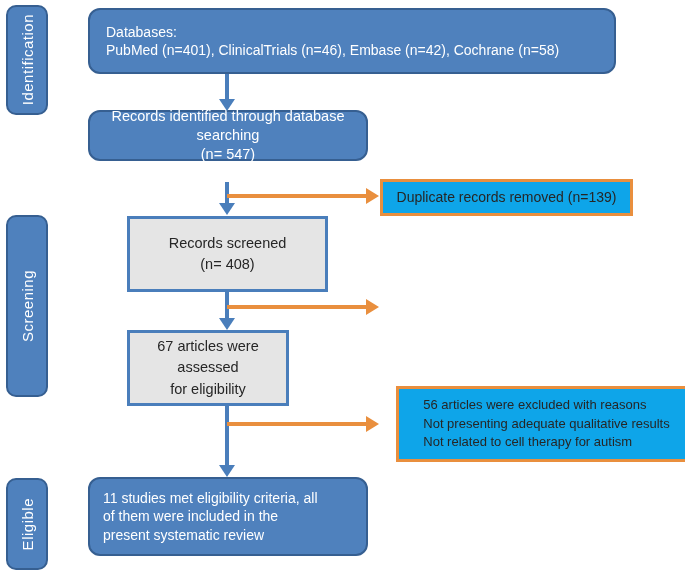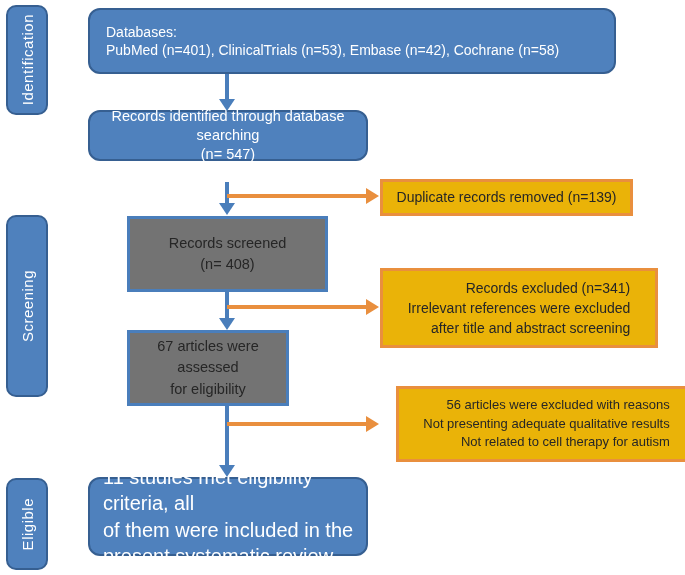--- a/index.html
+++ b/index.html
@@ -25,33 +25,33 @@
     border:2px solid var(--blue-border,#365f91);
     border-radius:10px;color:#fff;
     display:flex;align-items:center;justify-content:center;
   }
   .side-label span{
     writing-mode:vertical-rl;transform:rotate(180deg);
     font-size:15px;letter-spacing:.5px;
   }
   
   .white-box{
-    position:absolute;box-sizing:border-box;background:#737373;
+    position:absolute;box-sizing:border-box;background:#e5e5e5;
     border:3px solid var(--blue-arrow,#4a7ebb);
     color:var(--text-dark,#262626);
     display:flex;align-items:center;justify-content:center;
     text-align:center;white-space:pre-line;line-height:1.45;font-size:14.5px;
   }
   
   .orange-box{
-    position:absolute;box-sizing:border-box;background:#eab308;
+    position:absolute;box-sizing:border-box;background:#0ea5e9;
     border:3px solid var(--orange,#e98f3e);
     color:var(--text-dark,#262626);
     display:flex;align-items:center;justify-content:center;
-    text-align:right;white-space:pre-line;line-height:1.45;font-size:14px;
+    text-align:left;white-space:pre-line;line-height:1.45;font-size:14px;
   }
   
   .vline{position:absolute;width:4px;background:var(--blue-arrow,#4a7ebb);}
   .vhead{
     position:absolute;width:0;height:0;
     border-left:8px solid transparent;border-right:8px solid transparent;
     border-top:12px solid var(--blue-arrow,#4a7ebb);
   }
   .hline{position:absolute;height:4px;background:var(--orange,#e98f3e);}
   .hhead{
@@ -69,41 +69,38 @@
     <span>Identification</span>
   </div>
   <div class="side-label" style="left:6px;top:215px;width:42px;height:182px;">
     <span>Screening</span>
   </div>
   <div class="side-label" style="left:6px;top:478px;width:42px;height:92px;">
     <span>Eligible</span>
   </div>
 
   <div class="blue-box left" style="left:88px;top:8px;width:528px;height:66px;padding:4px 6px 4px 16px;font-size:14px;">Databases:
-PubMed (n=401), ClinicalTrials (n=53), Embase (n=42), Cochrane (n=58)</div>
+PubMed (n=401), ClinicalTrials (n=46), Embase (n=42), Cochrane (n=58)</div>
 
   <div class="blue-box center" style="left:88px;top:110px;width:280px;height:51px;padding:4px 6px;font-size:14.5px;">Records identified through database
 searching
 (n= 547)</div>
 
   <div class="white-box" style="left:127px;top:216px;width:201px;height:76px;">Records screened
 (n= 408)</div>
 
   <div class="white-box" style="left:127px;top:330px;width:162px;height:76px;">67 articles were assessed
 for eligibility</div>
 
-  <div class="blue-box left" style="left:88px;top:477px;width:280px;height:79px;padding:4px 2px 4px 13px;font-size:20px;">11 studies met eligibility  criteria, all
+  <div class="blue-box left" style="left:88px;top:477px;width:280px;height:79px;padding:4px 2px 4px 13px;font-size:14px;">11 studies met eligibility  criteria, all
 of them were included in the
 present systematic review</div>
 
   <div class="orange-box" style="left:380px;top:179px;width:253px;height:37px;">Duplicate records removed (n=139)</div>
 
-  <div class="orange-box" style="left:380px;top:268px;width:278px;height:80px;">Records excluded (n=341)
-Irrelevant references were excluded
-after title and abstract screening</div>
 
   <div class="orange-box" style="left:396px;top:386px;width:301px;height:76px;font-size:13px;">56 articles were excluded with reasons
 Not presenting adequate qualitative results
 Not related to cell therapy for autism</div>
 
   <div class="vline" style="left:225px;top:74px;height:26px;"></div>
   <div class="vhead" style="left:219px;top:99px;"></div>
 
   <div class="vline" style="left:225px;top:182px;height:22px;"></div>
   <div class="vhead" style="left:219px;top:203px;"></div>

